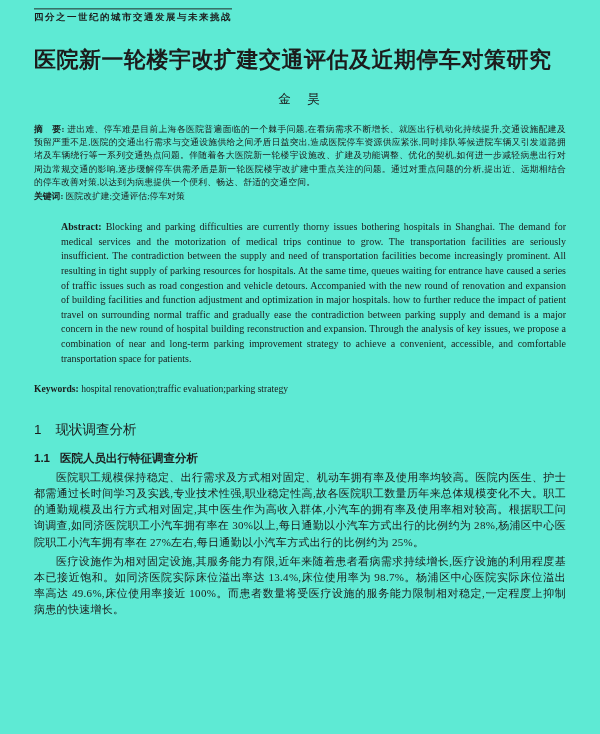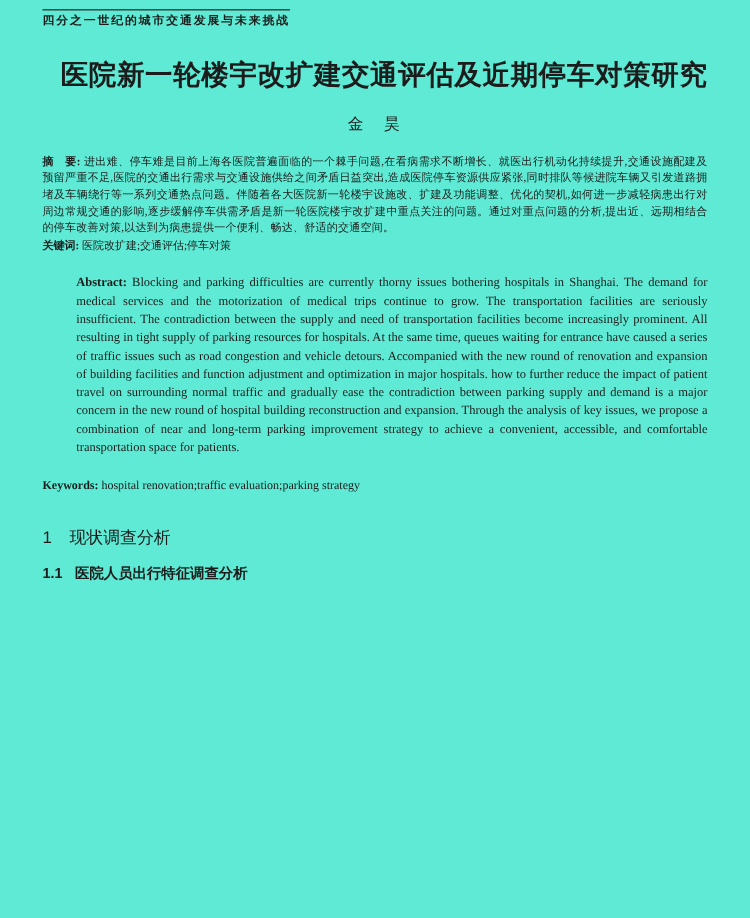--- a/index.html
+++ b/index.html
@@ -20,21 +20,21 @@
     border-top: 1.5px solid #222;
     padding-top: 2px;
     font-size: 9.5px;
     font-weight: bold;
     letter-spacing: 1.5px;
     font-family: "Liberation Sans", "DejaVu Sans", sans-serif;
     transform: scaleY(0.95);
   }
   .title-zh {
     margin-top: 21px;
-    text-align: right;
+    text-align: left;
     font-size: 22px;
     font-weight: bold;
     letter-spacing: 0.5px;
     font-family: "Liberation Serif", "DejaVu Serif", serif;
   }
   .title-en {
     margin: 13px 8px 0 8px;
     text-align: center;
     font-size: 14.5px;
     font-weight: bold;
@@ -132,16 +132,18 @@
   </p>
 
   <div class="sec-heading">
     <span class="num">1</span><span>现状调查分析</span>
   </div>
 
   <div class="subsec-heading">
     <span class="num">1.1</span><span>医院人员出行特征调查分析</span>
   </div>
 
+  <p class="body-para">医院职工规模保持稳定、出行需求及方式相对固定、机动车拥有率及使用率均较高。医院内医生、护士都需通过长时间学习及实践,专业技术性强,职业稳定性高,故各医院职工数量历年来总体规模变化不大。职工的通勤规模及出行方式相对固定,其中医生作为高收入群体,小汽车的拥有率及使用率相对较高。根据职工问询调查,如同济医院职工小汽车拥有率在 30%以上,每日通勤以小汽车方式出行的比例约为 28%,杨浦区中心医院职工小汽车拥有率在 27%左右,每日通勤以小汽车方式出行的比例约为 25%。</p>
 
+  <p class="body-para">医疗设施作为相对固定设施,其服务能力有限,近年来随着患者看病需求持续增长,医疗设施的利用程度基本已接近饱和。如同济医院实际床位溢出率达 13.4%,床位使用率为 98.7%。杨浦区中心医院实际床位溢出率高达 49.6%,床位使用率接近 100%。而患者数量将受医疗设施的服务能力限制相对稳定,一定程度上抑制病患的快速增长。</p>
 
 
 </div>
 
 </body></html>

